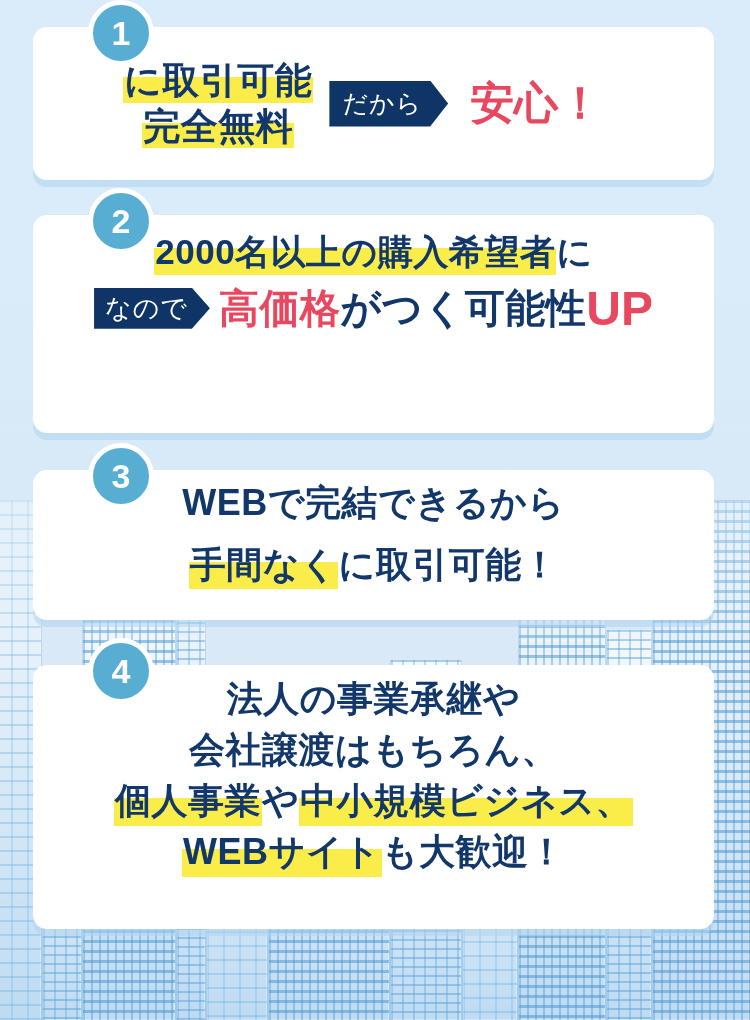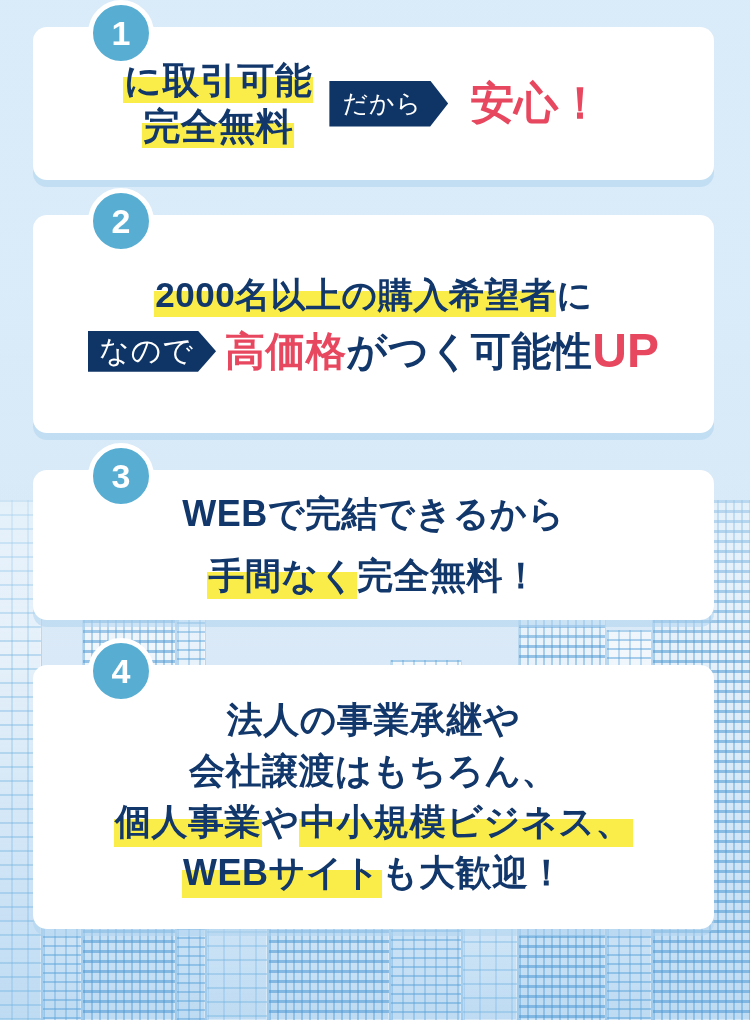--- a/index.html
+++ b/index.html
@@ -61,21 +61,21 @@
     background:#58aed2;
     border:5px solid #ffffff;
     box-sizing:border-box;
     display:flex;align-items:center;justify-content:center;
     color:#ffffff;font-size:34px;font-weight:700;line-height:1;
     letter-spacing:0;
     font-family:"Liberation Sans","DejaVu Sans",sans-serif;
   }
   .body{
     box-sizing:border-box;
-    display:flex;flex-direction:column;align-items:center;justify-content:center;
+    display:flex;flex-direction:column;align-items:center;
     height:100%;padding:10px 18px 10px 18px;
   }
   .line{
     display:flex;align-items:center;justify-content:center;
     white-space:nowrap;
     color:#12376a;
     font-weight:700;
     letter-spacing:.5px;
   }
 
@@ -100,21 +100,21 @@
   #card1 .stack{display:flex;flex-direction:column;align-items:center;gap:2px;}
   #card1 .l{font-size:37px;line-height:1.17;}
   #card1 .tag{font-size:25px;height:46px;padding:0 26px 0 13px;letter-spacing:1px;}
   #card1 .anshin{font-size:44px;font-weight:700;margin-left:6px;}
 
   
   #card2{top:215px;height:218px;}
   #card2 .body{padding:14px 14px 10px;gap:2px;}
   #card2 .l{font-size:35px;line-height:1.30;}
   #card2 .l3{font-size:40px;line-height:1.20;margin-top:3px;}
-  #card2 .tag{font-size:30px;height:41px;padding:0 22px 0 11px;margin-right:9px;letter-spacing:1px;}
+  #card2 .tag{font-size:26px;height:41px;padding:0 22px 0 11px;margin-right:9px;letter-spacing:1px;}
   #card2 .up{font-size:48px;font-weight:700;letter-spacing:0;}
 
   
   #card3{top:470px;height:150px;}
   #card3 .body{gap:15px;}
   #card3 .l{font-size:36px;line-height:1.30;}
 
   
   #card4{top:665px;height:264px;}
   #card4 .body{gap:2px;}
@@ -177,21 +177,21 @@
 
   <div class="card" id="card3">
     <div class="badge">3</div>
     <div class="body">
       <div class="line l">
         <span>WEBで完結できるから</span>
       </div>
       <div class="line l">
         <span class="hl">手間なく</span>
           <span> </span>
-          <span>完全無料！</span>
+          <span>に取引可能！</span>
       </div>
     </div>
   </div>
 
   <div class="card" id="card4">
     <div class="badge">4</div>
     <div class="body">
       <div class="line l">
         <span>法人の事業承継や</span>
       </div>

